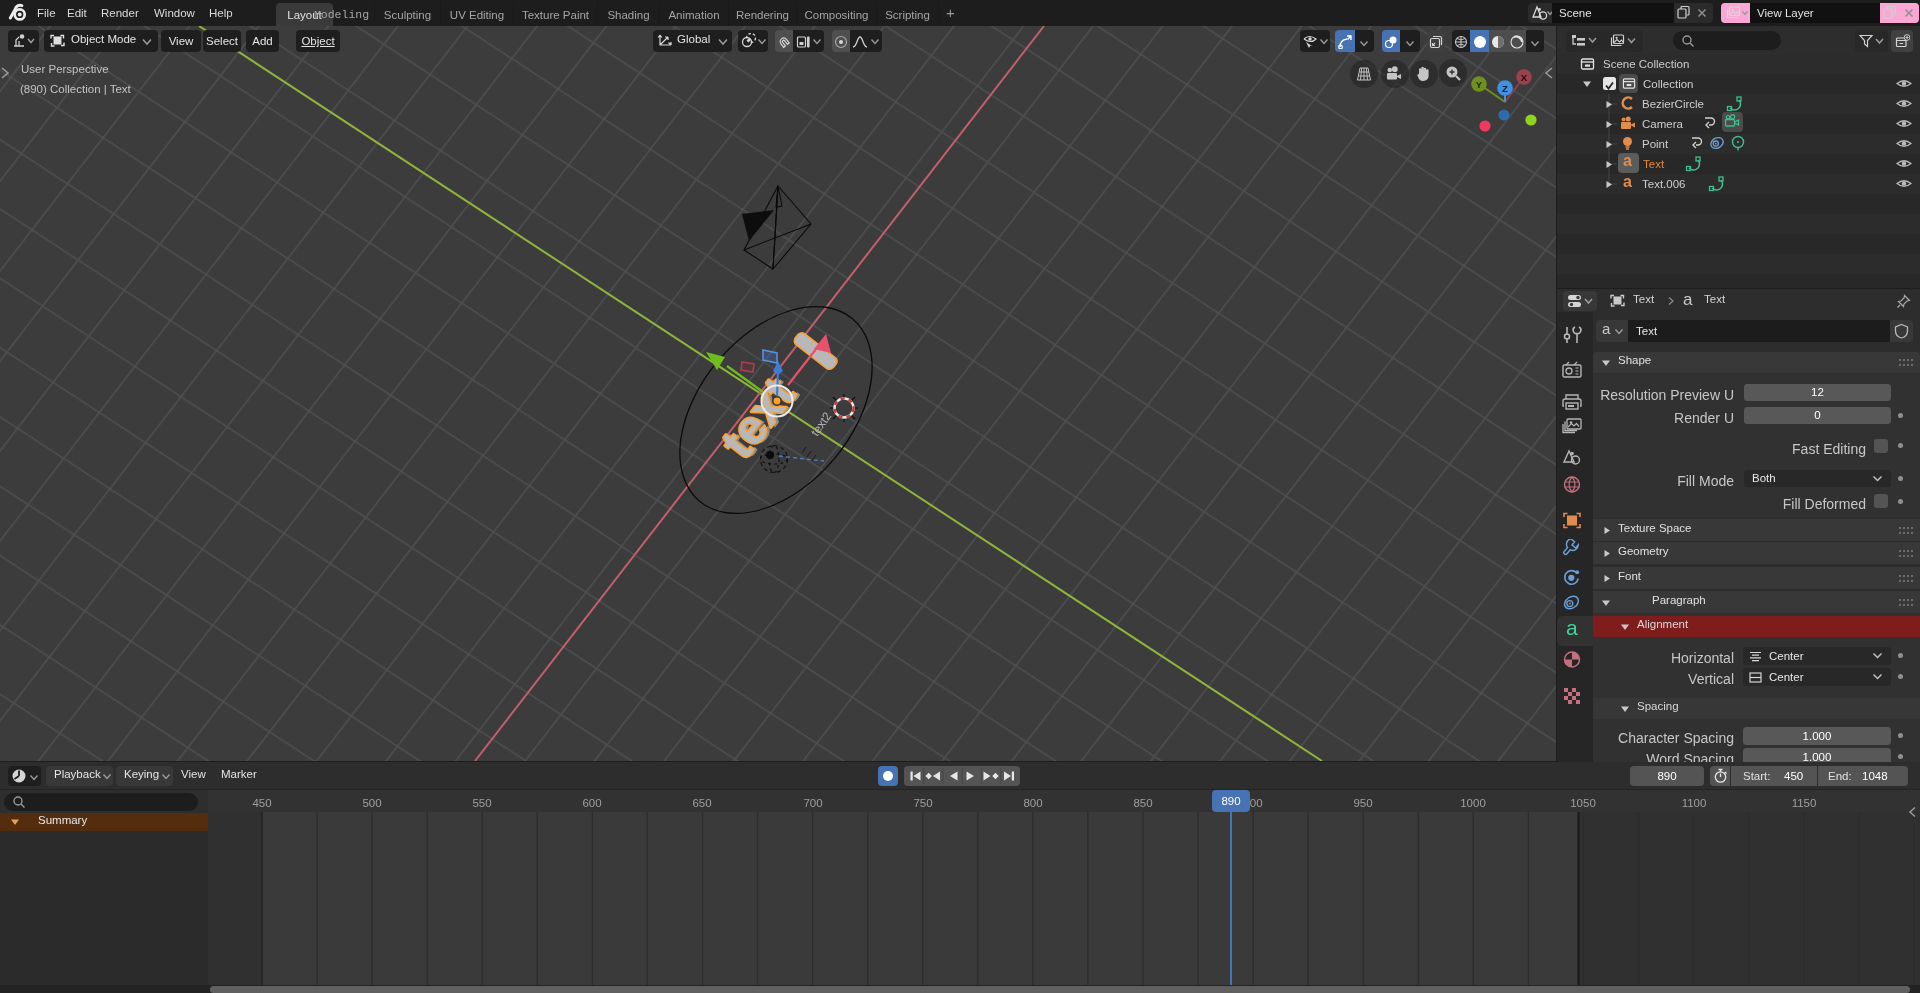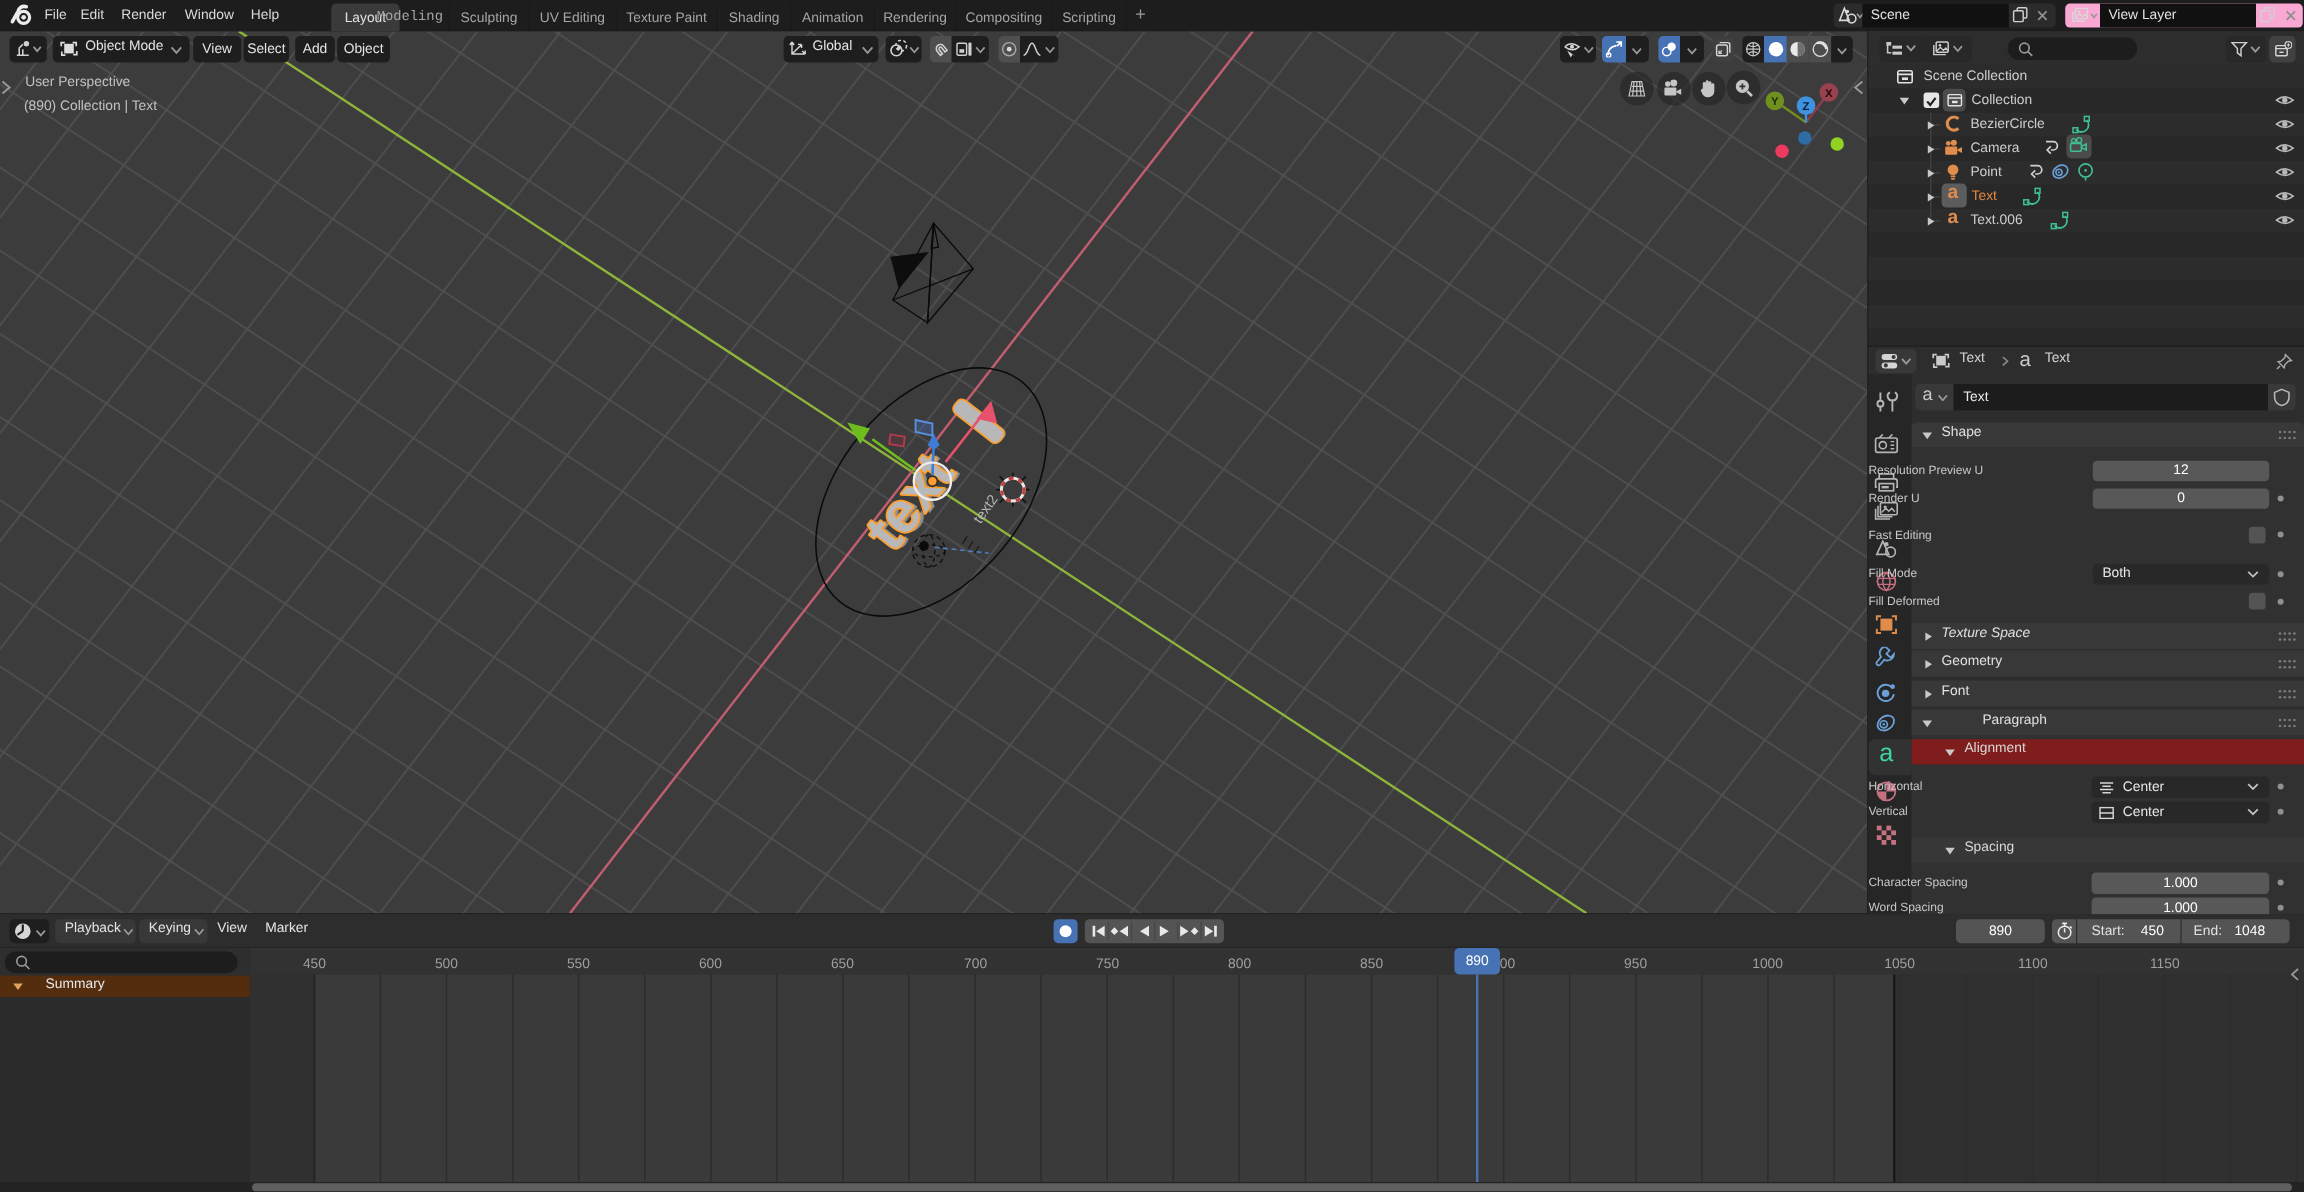--- a/index.html
+++ b/index.html
@@ -23,21 +23,21 @@
 
 
 #outliner { position:absolute; left:1557px; top:26px; width:363px; height:262px; background:#282828; }
 #outliner .hdr { position:absolute; left:0; top:0; width:363px; height:30px; background:#2d2d2d; }
 .orow { position:absolute; left:0; width:363px; height:20px; font-size:11.5px; color:#cecece; line-height:20px; }
 
 
 #props { position:absolute; left:1557px; top:289px; width:363px; height:473px; background:#2d2d2d; overflow:hidden; }
 #ptabs { position:absolute; left:0; top:23px; width:36px; height:450px; background:#262626; }
 .phdr { position:absolute; left:36px; width:327px; background:#383838; color:#e0e0e0; font-size:11.5px; }
-.plabel { position:absolute; color:#c7c7c7; font-size:10px; text-align:left; }
+.plabel { position:absolute; color:#c7c7c7; font-size:14px; text-align:right; }
 .slider { position:absolute; background:#585858; border-radius:3.5px; color:#fff; font-size:11.5px; text-align:center; }
 .drop { position:absolute; background:#282828; border-radius:3.5px; color:#e8e8e8; font-size:11.5px; }
 .chk { position:absolute; width:14px; height:14px; background:#545454; border-radius:3px; }
 .dot { position:absolute; width:5px; height:5px; border-radius:50%; background:#909090; }
 
 
 #timeline { position:absolute; left:0; top:762px; width:1920px; height:231px; background:#2d2d2d; }
 </style>
 </head>
 <body>
@@ -145,21 +145,21 @@
       <path d="M1 4.5 v-3 h3 M10.5 1.5 h3 v3 M14 8.5 v3 h-3 M4.5 12 h-3 v-3" stroke="#dedede" stroke-width="1.4" fill="none"></path>
     </svg>
     <span style="position:absolute;left:27px;top:3px;">Object Mode</span>
     <svg class="ic abs" style="left:97px;top:8px;" width="12" height="8" viewBox="0 0 12 8">
       <path d="M2 1.5 l4 4.5 4 -4.5" fill="none" stroke="#9a9a9a" stroke-width="1.5"></path>
     </svg>
   </div>
   <div class="btn" style="left:161px;top:4px;width:40px;height:22px;text-align:center;line-height:22px;">View</div>
   <div class="btn" style="left:203px;top:4px;width:38px;height:22px;text-align:center;line-height:22px;">Select</div>
   <div class="btn" style="left:246px;top:4px;width:33px;height:22px;text-align:center;line-height:22px;">Add</div>
-  <div class="btn" style="left:281px;top:4px;width:44px;height:22px;text-align:center;line-height:22px;">Object</div>
+  <div class="btn" style="left:296px;top:4px;width:44px;height:22px;text-align:center;line-height:22px;text-decoration:underline;">Object</div>
 
   <div class="btn" style="left:653px;top:4px;width:79px;height:22px;">
     <svg class="ic" style="margin:3px 0 0 4px;" width="17" height="16" viewBox="0 0 17 16">
       <path d="M3 2 v10 h11 M3 12 l8-8 M11 4 h-3 M11 4 v3 M14 12 l-2.5-2.5 M14 12 v-3 M14 12 h-3 M3 2 l-1.8 2.5 M3 2 l1.8 2.5" stroke="#d5d5d5" stroke-width="1.2" fill="none"></path>
     </svg>
     <span style="position:absolute;left:24px;top:3px;">Global</span>
     <svg class="ic abs" style="left:64px;top:8px;" width="12" height="8" viewBox="0 0 12 8">
           <path d="M2 1.5 l4 4.5 4 -4.5" fill="none" stroke="#9a9a9a" stroke-width="1.5"></path>
         </svg>
   </div>
@@ -680,21 +680,21 @@
   <div class="chk" style="left:317px;top:150px;"></div>
   <div class="plabel" style="left:0;top:184px;width:177px;">Fill Mode</div>
   <div class="drop" style="left:187px;top:181px;width:147px;height:17px;line-height:17px;padding-left:8px;">Both
     <svg class="abs" style="left:128px;top:5px;" width="11" height="8" viewBox="0 0 11 8">
           <path d="M1.5 1.5 l4 4 4 -4" fill="none" stroke="#c0c0c0" stroke-width="1.5"></path>
         </svg>
   </div>
   <div class="plabel" style="left:0;top:207px;width:309px;">Fill Deformed</div>
   <div class="chk" style="left:317px;top:205px;"></div>
 
-  <div class="phdr" style="top:230px;height:22px;font-style:italic;">
+  <div class="phdr" style="top:230px;height:22px;">
     <svg class="abs" style="left:10px;top:7px;" width="8" height="9" viewBox="0 0 8 9">
           <path d="M1.5 1 L7 4.5 L1.5 8 Z" fill="#c8c8c8"></path>
         </svg>
     <span style="position:absolute;left:25px;top:3px;">Texture Space</span>
     <svg class="abs" style="left:305px;top:7px;" width="16" height="10" viewBox="0 0 16 10" fill="#7a7a7a">
       <circle cx="2" cy="2" r="1.1"></circle>
           <circle cx="6" cy="2" r="1.1"></circle>
           <circle cx="10" cy="2" r="1.1"></circle>
           <circle cx="14" cy="2" r="1.1"></circle>
       <circle cx="2" cy="7" r="1.1"></circle>

